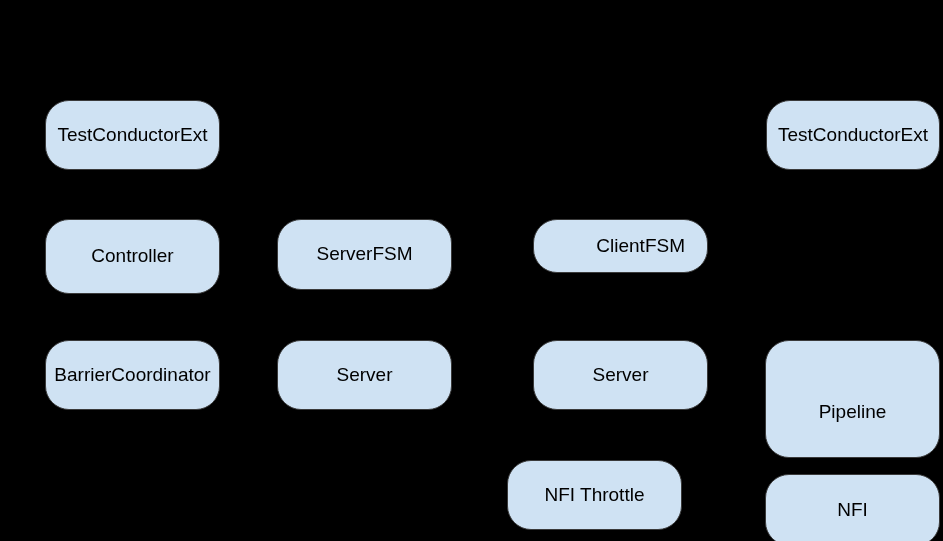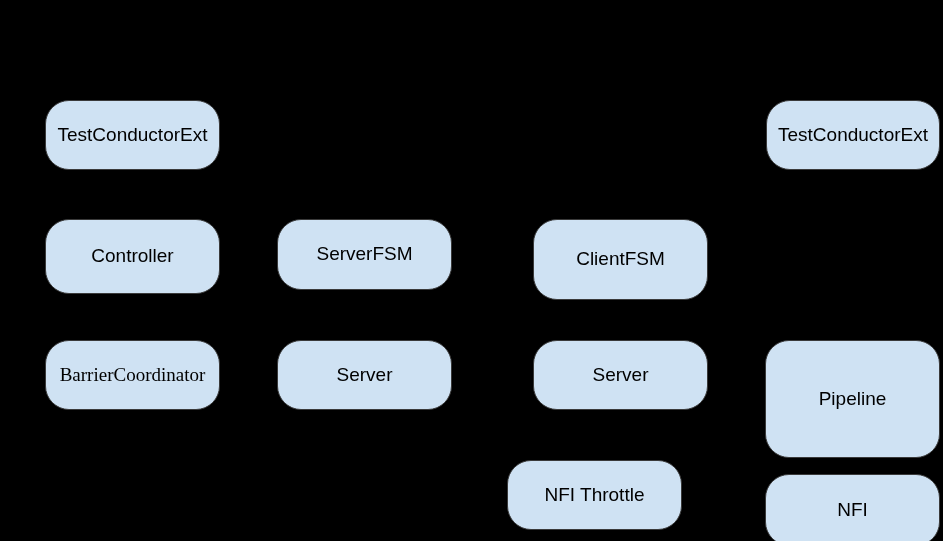--- a/index.html
+++ b/index.html
@@ -32,31 +32,31 @@
     display: flex;
     align-items: center;
     justify-content: center;
     font-size: 19px;
     line-height: 1.2;
     white-space: nowrap;
   }
   
   .pos-tce-left        { left: 23px;  top: 78px;  }
   .pos-controller      { left: 23px;  top: 197px; height: 75px; }
-  .pos-barrier         { left: 23px;  top: 318px; font-family: Liberation Serif, serif; }
+  .pos-barrier         { left: 23px;  top: 318px; }
   
   .pos-serverfsm       { left: 255px; top: 197px; height: 71px; }
   .pos-server          { left: 255px; top: 318px; }
   
-  .pos-clientfsm       { left: 511px; top: 197px; height: 81px; }
+  .pos-clientfsm       { left: 511px; top: 197px; height: 54px; justify-content: flex-end; }
   .pos-client          { left: 511px; top: 318px; }
   .pos-nfithrottle     { left: 485px; top: 438px; align-items: center; }
   
   .pos-tce-right       { left: 744px; top: 78px;  width: 174px; }
-  .pos-pipeline        { left: 743px; top: 318px; height: 118px; align-items: center; }
+  .pos-pipeline        { left: 743px; top: 318px; height: 118px; align-items: flex-end; }
   .pos-pipeline .label { height: 68px; display: flex; align-items: center; }
   .pos-nfi             { left: 743px; top: 452px; height: 72px; }
 </style>
 </head>
 <body>
 
 <div class="diagram">
 
   <div class="node pos-tce-left">
     <span class="label">TestConductorExt</span>

